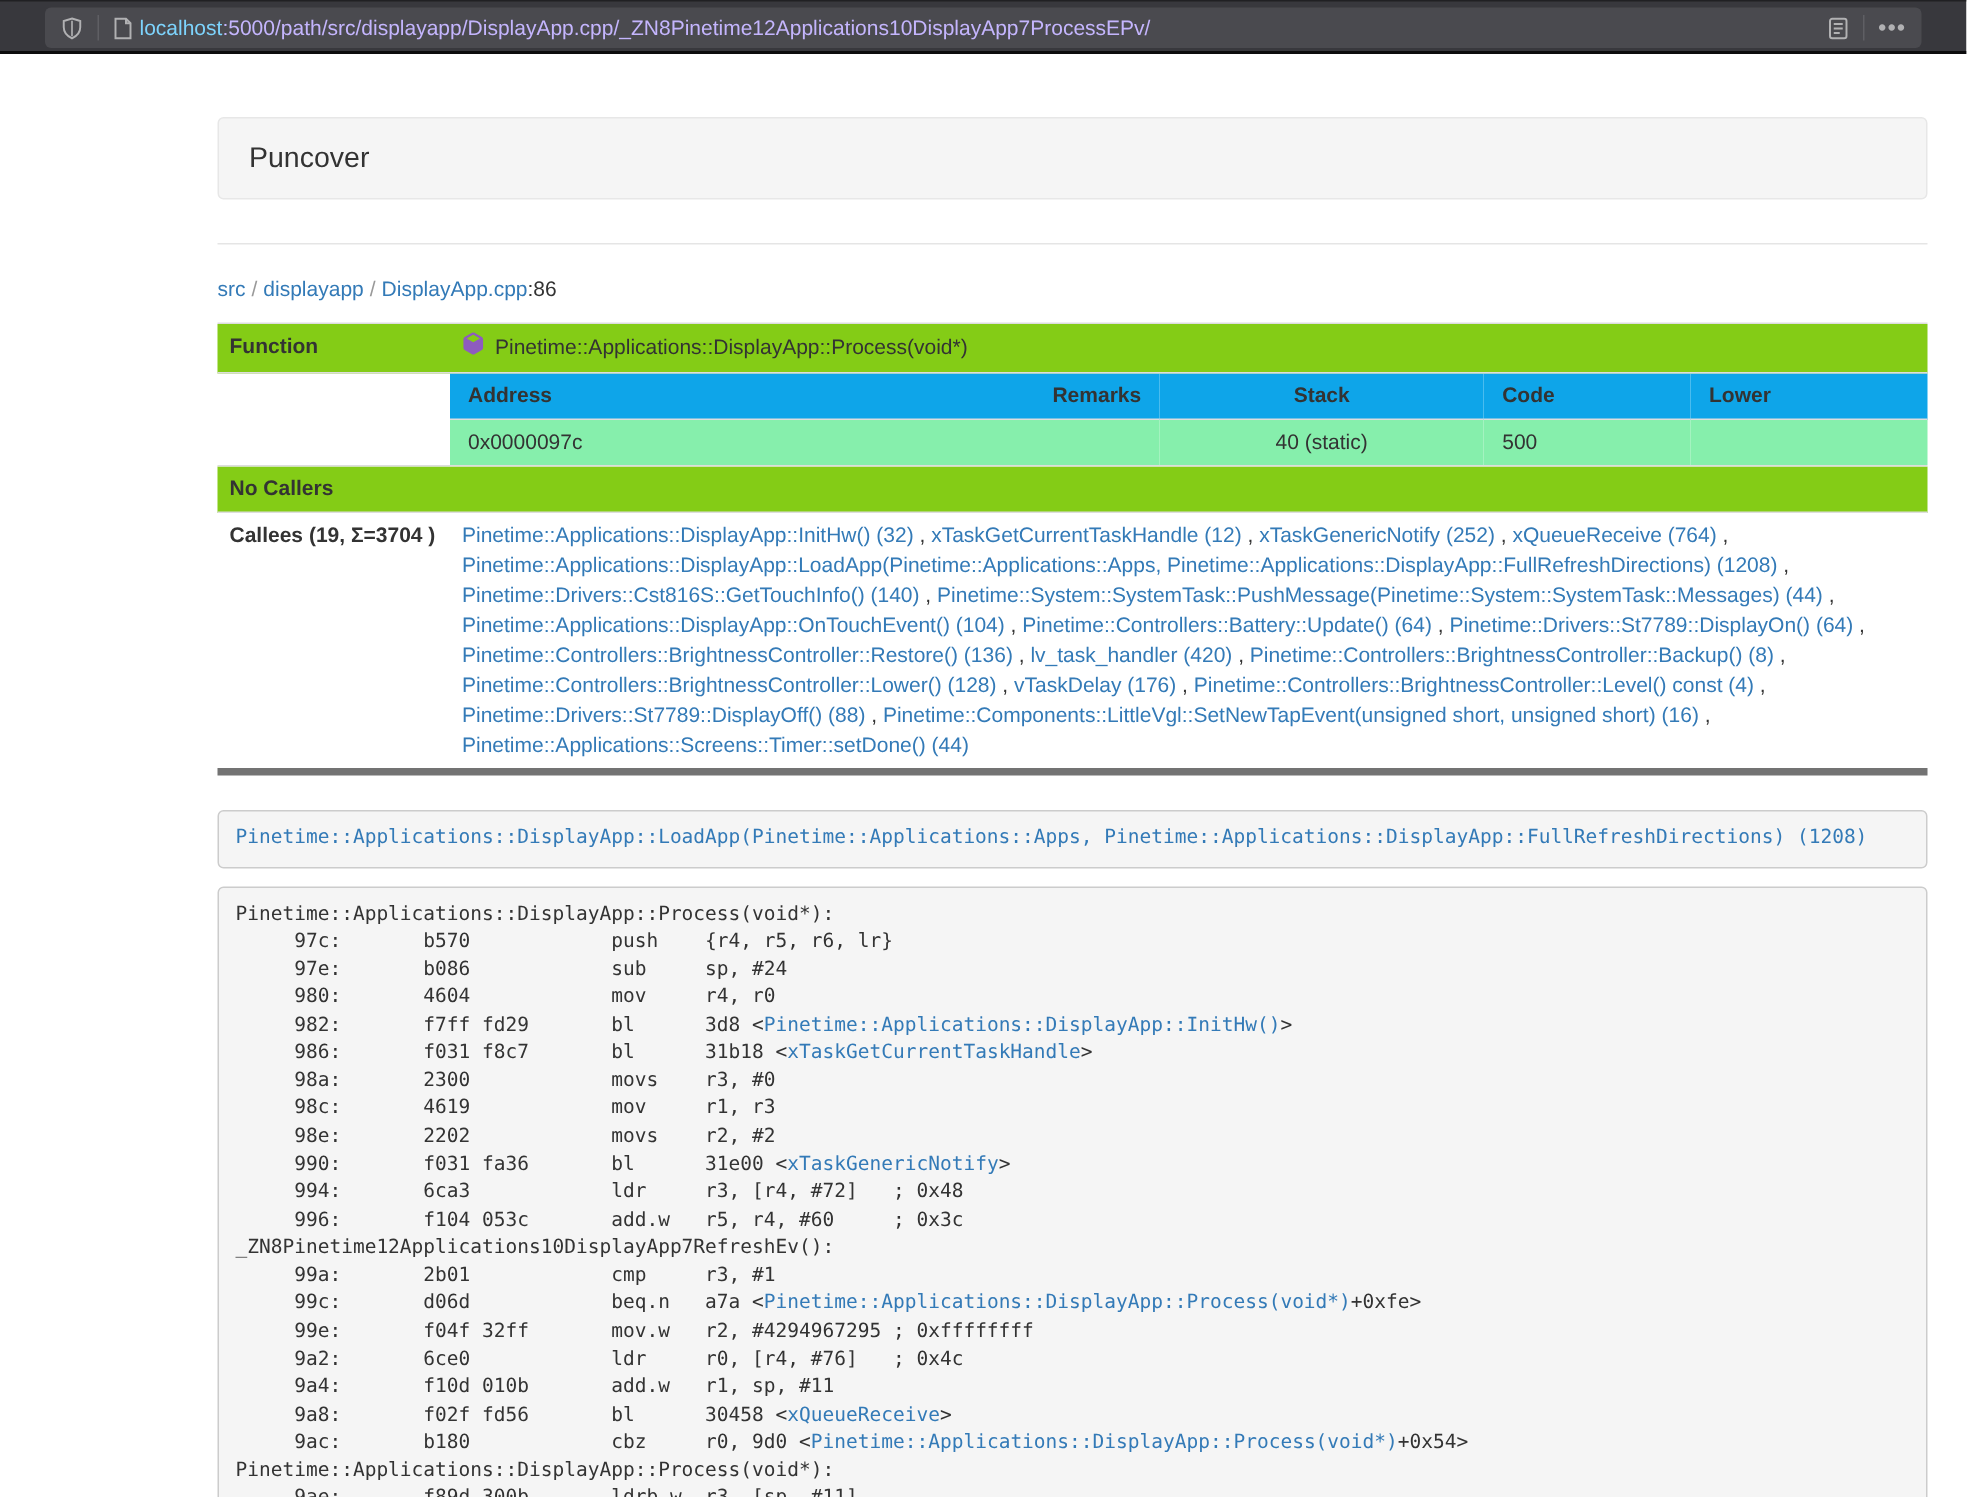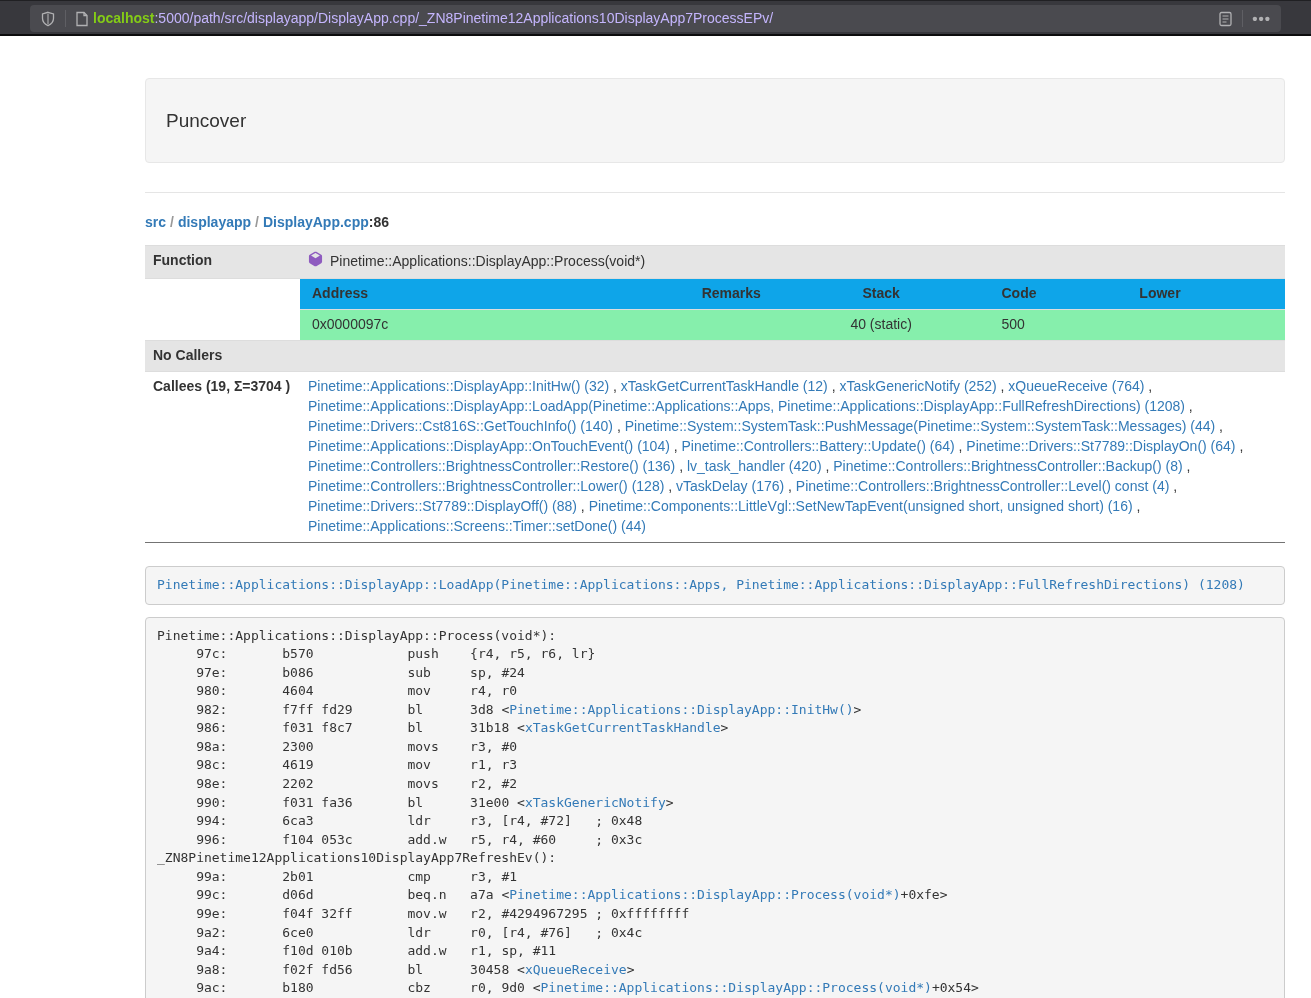--- a/index.html
+++ b/index.html
@@ -18,44 +18,44 @@
   }
   .urlbar {
     position:absolute; left:30px; right:30px; top:4px; height:27px;
     background:#4a4a4f; border-radius:4px;
     display:flex; align-items:center; padding:0 10px;
     color:#b1b1b3; font-size:14px;
   }
   .urlbar .vdiv { width:1px; height:17px; background:#5f5f64; margin:0 9px; }
   .urlbar svg { display:block; }
   .url-text { white-space:nowrap; overflow:hidden; flex:1 1 auto; margin-left:4px; }
-  .url-host { color:#84cc16;font-weight:bold; }
+  .url-host { color:#7dd3fc; }
   .url-rest { color:#c4b5fd; }
   .chrome-right { display:flex; align-items:center; margin-left:auto; }
   .dots { color:#b1b1b3; font-size:15px; letter-spacing:1px; font-weight:bold; line-height:1; }
 
   
   .container { width:1140px; margin-left:145px; }
 
   .panel-title {
     margin-top:42px; background:#f5f5f5; border:1px solid #e7e7e7;
-    border-radius:4px; padding:28px 20px; font-size:19px; color:#333;
+    border-radius:4px; padding:13px 20px; font-size:19px; color:#333;
   }
   hr.sep { border:0; border-top:1px solid #e5e5e5; margin:29px 0 0 0; }
 
-  .breadcrumb { margin-top:20px; font-size:14px;font-weight:bold; }
+  .breadcrumb { margin-top:20px; font-size:14px; }
   .breadcrumb a { color:#337ab7; text-decoration:none; }
   .bc-sep { color:#999; padding:0 4px; }
   .bc-suffix { color:#333; }
 
   
   table.fn { width:100%; border-collapse:collapse; margin-top:12px; }
   table.fn > tbody > tr { border-top:1px solid #ddd; }
-  table.fn > tbody > tr:last-child { border-bottom:1px solid #737373; }
-  table.fn > tbody > tr.striped { background:#e5e5e5; }
+  table.fn > tbody > tr:last-child { border-bottom:5px solid #737373; }
+  table.fn > tbody > tr.striped { background:#84cc16; }
   table.fn th.rowhead {
     width:155px; min-width:155px; padding:5px 8px; text-align:left;
     vertical-align:top; font-weight:bold; white-space:nowrap;
   }
   table.fn td.cell { padding:5px 8px; vertical-align:top; }
   table.fn td.subhost { padding:0; }
 
   table.inner { width:100%; border-collapse:collapse; }
   table.inner tr.ihead { background:#0ea5e9; }
   table.inner tr.idata { border-top:1px solid #ddd; background:#86efac; }

